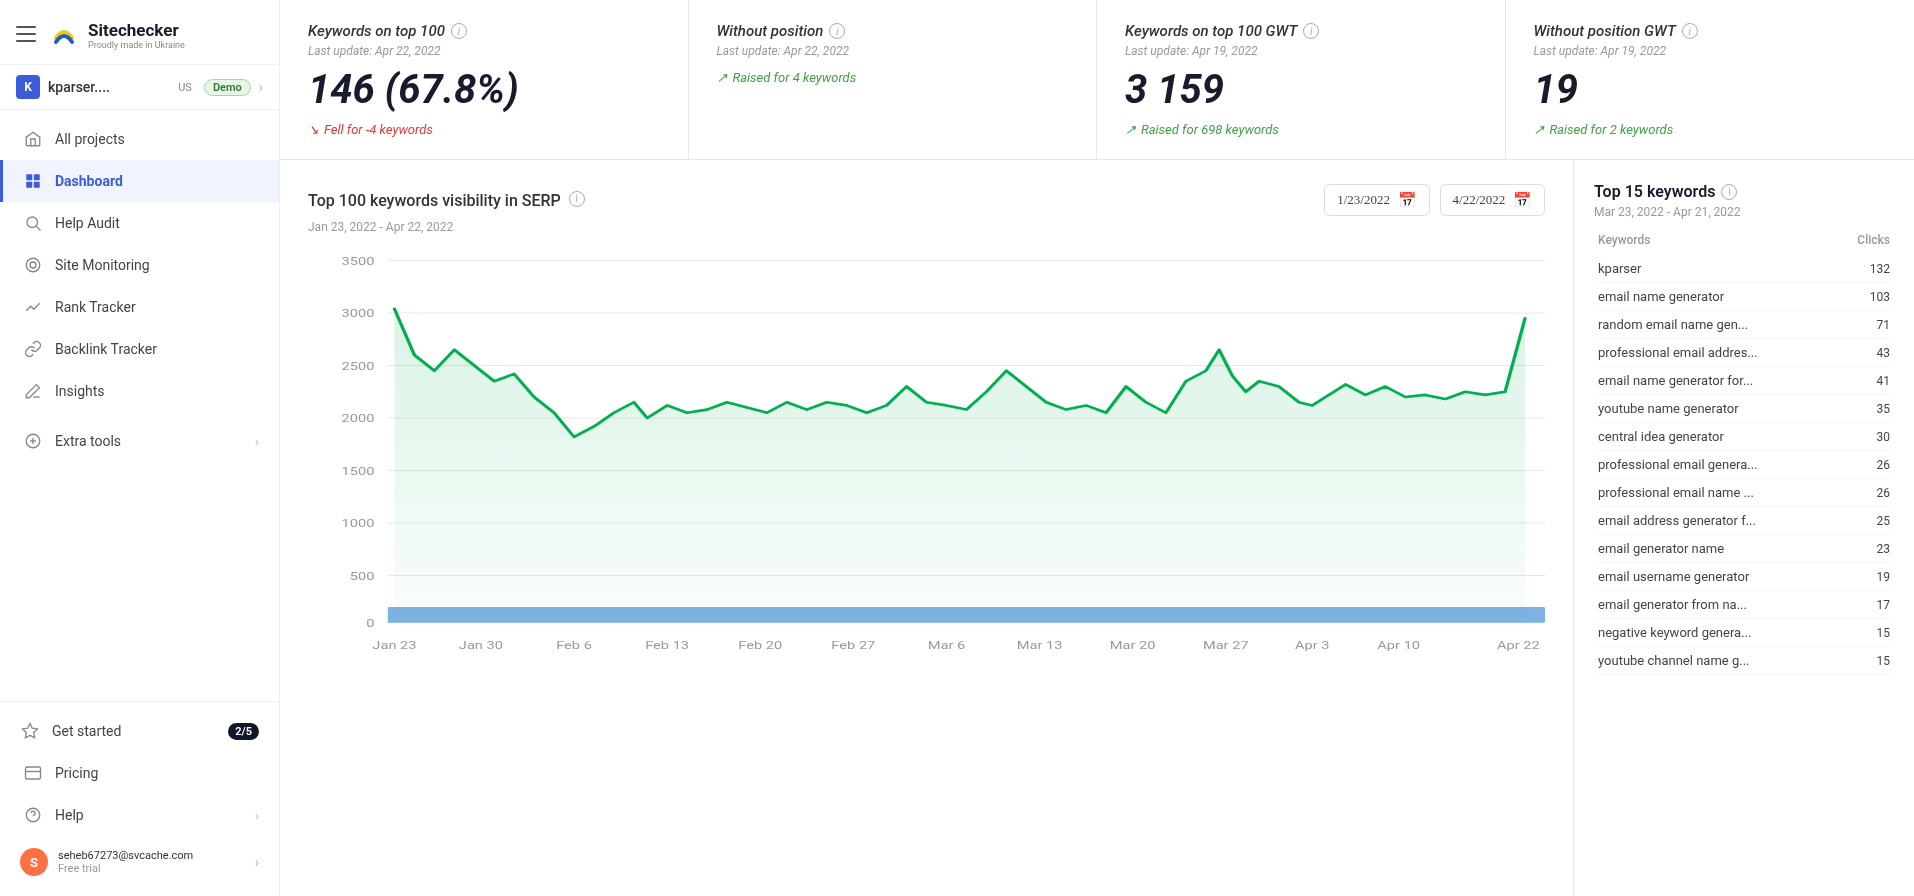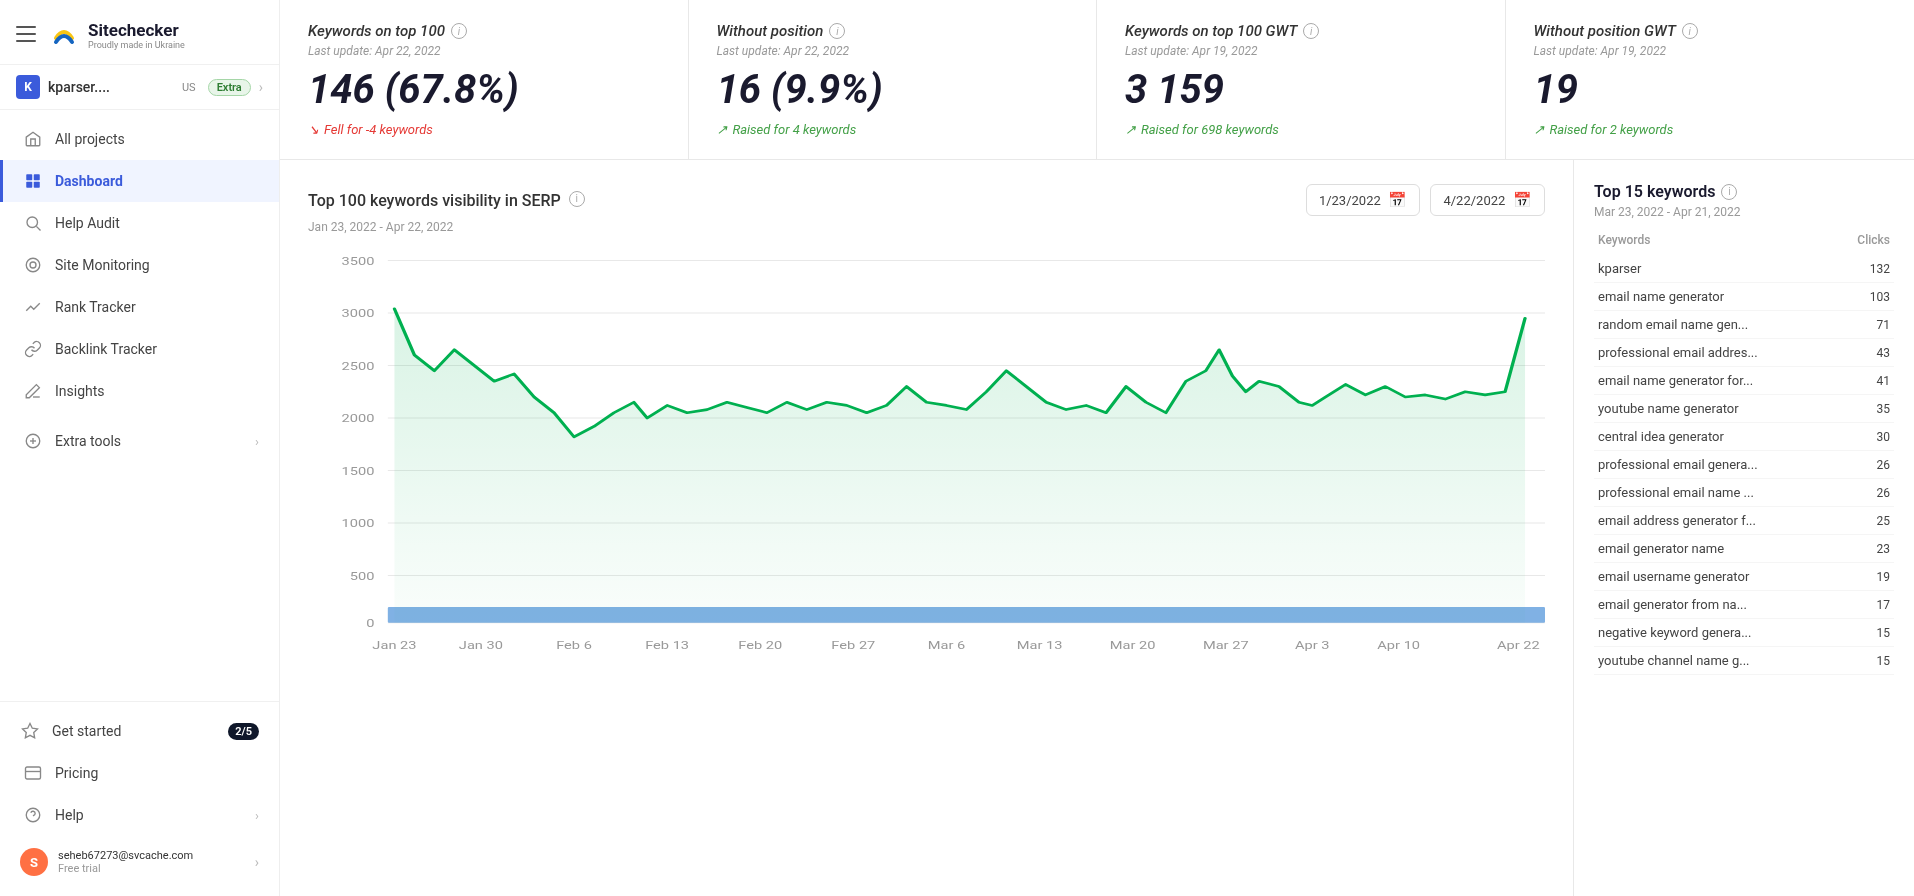--- a/index.html
+++ b/index.html
@@ -342,20 +342,21 @@
 
     .date-range-text {
       font-size: 12px;
       color: #999;
       margin-bottom: 16px;
     }
 
     .date-pickers {
       display: flex;
       gap: 10px;
+      font-family: Liberation Serif, serif;
     }
 
     .date-picker {
       display: flex;
       align-items: center;
       border: 1px solid #ddd;
       border-radius: 6px;
       padding: 6px 12px;
       gap: 8px;
       cursor: pointer;
@@ -465,21 +466,21 @@
         <span class="logo-title">Sitechecker</span>
         <span class="logo-subtitle">Proudly made in Ukraine</span>
       </div>
     </div>
   </div>
 
   <div class="project-row">
     <div class="project-avatar">K</div>
     <span class="project-name">kparser....</span>
     <span class="project-flag">US</span>
-    <span class="demo-badge">Extra</span>
+    <span class="demo-badge">Demo</span>
     <span class="chevron-right">›</span>
   </div>
 
   <div class="nav-section">
 
     <div class="nav-item">
       <span class="nav-icon">
         <svg width="18" height="18" viewBox="0 0 24 24" fill="none" stroke="currentColor" stroke-width="1.8">
           <path d="M3 9.5L12 3l9 6.5V20a1 1 0 01-1 1H4a1 1 0 01-1-1V9.5z"></path>
           <path d="M9 21V12h6v9"></path>
@@ -623,21 +624,20 @@
         <span>Fell for -4 keywords</span>
       </div>
     </div>
 
     <div class="stat-card">
       <div class="stat-title-row">
         <span class="stat-title">Without position</span>
         <div class="info-icon">i</div>
       </div>
       <div class="stat-date">Last update: Apr 22, 2022</div>
-      <div class="stat-value">16 (9.9%)</div>
       <div class="stat-change up">
         <span class="change-arrow-up"></span>
         <span>Raised for 4 keywords</span>
       </div>
     </div>
 
     <div class="stat-card">
       <div class="stat-title-row">
         <span class="stat-title">Keywords on top 100 GWT</span>
         <div class="info-icon">i</div>

